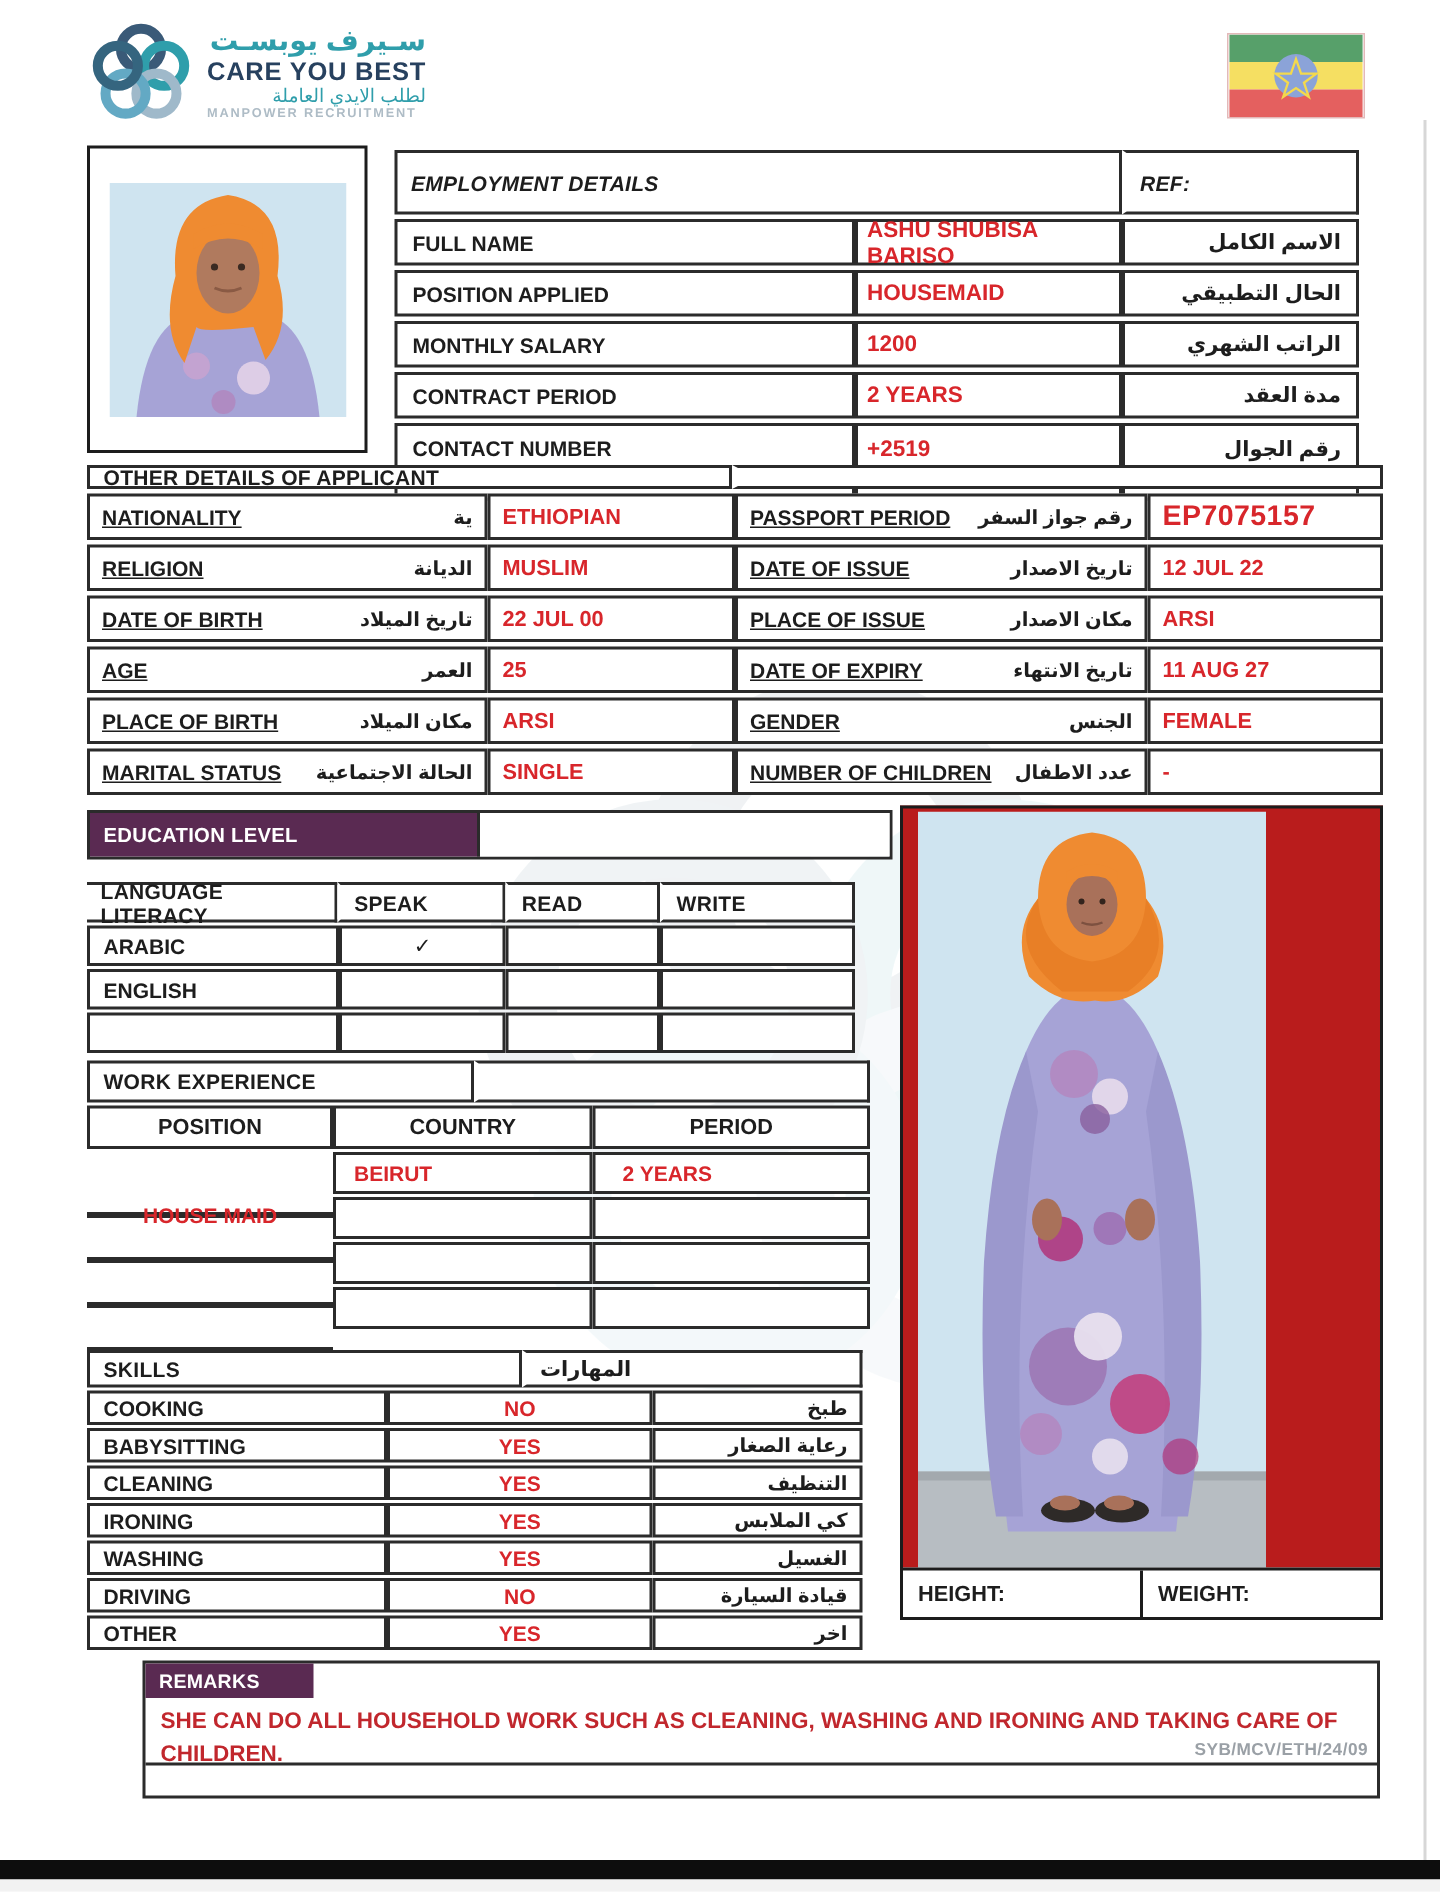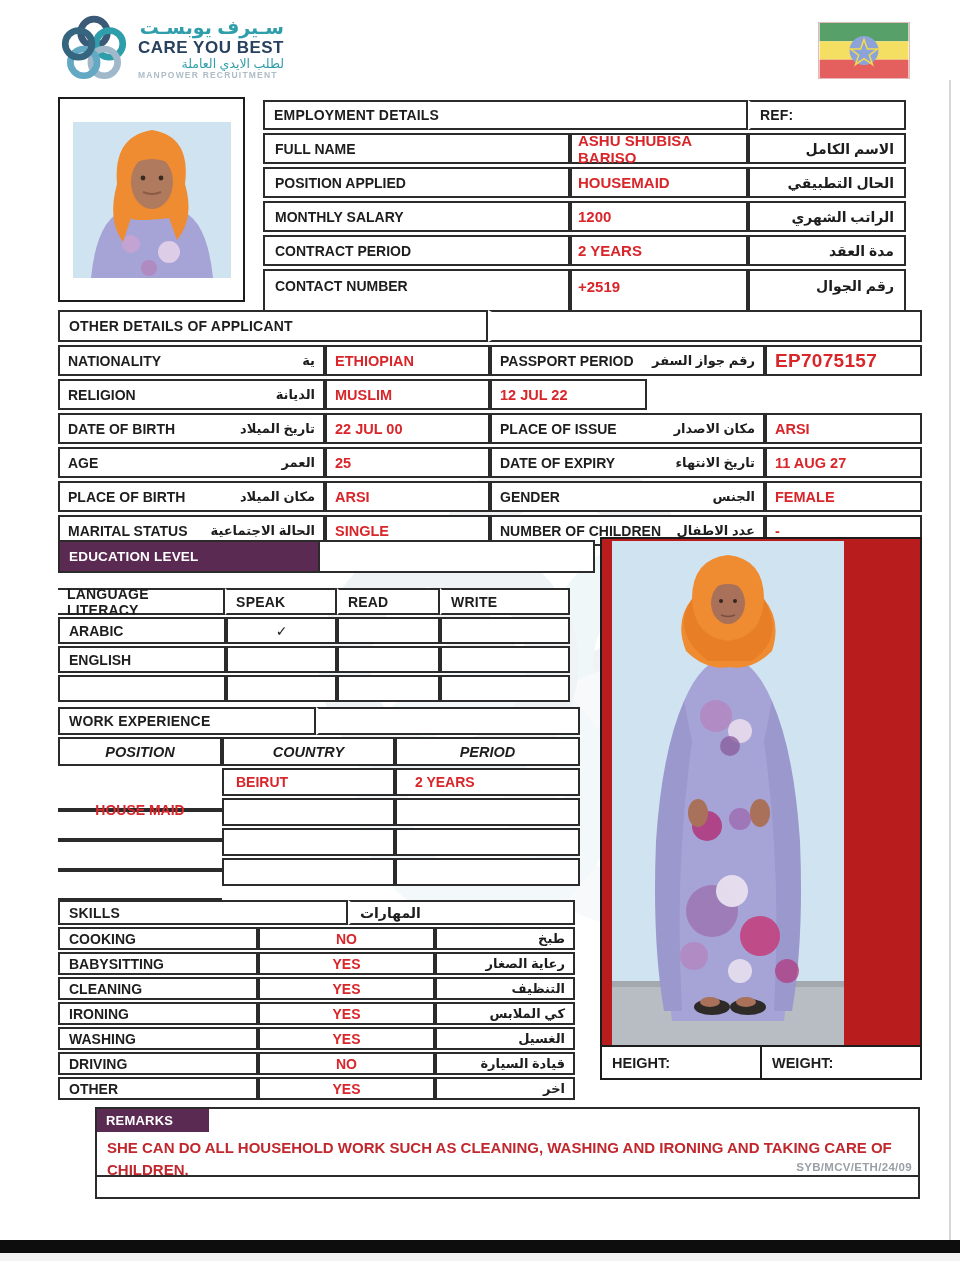--- a/index.html
+++ b/index.html
@@ -37,41 +37,41 @@
   .photo-large-inner{position:absolute;left:10px;top:2px;width:232px;height:505px;}
   .hw-row{position:absolute;left:0;bottom:0;width:100%;height:33px;display:flex;border-top:2px solid #1c1c1c;background:#fff;}
   .hw-cell{flex:1;display:flex;align-items:center;padding:0 10px;font-weight:bold;font-size:14.5px;color:#1d1d1d;}
   .hw-cell + .hw-cell{border-left:2px solid #1c1c1c;}
 
   
   .cell{border:2px solid var(--border);background:#fff;display:flex;align-items:center;font-size:14px;color:#1d1d1d;}
 
   
   .emp-table{left:263px;top:100px;width:643px;z-index:2;}
-  .emp-head{display:flex;height:30px;}
+  .emp-head{display:flex;height:43px;font-style:italic;}
   .emp-head .t1{width:485px;}
   .emp-head .t2{width:158px;border-left:3px solid #fff;}
   .emp-row{display:flex;margin-top:3px;}
   .emp-label{width:307px;font-weight:bold;padding:0 10px;}
   .emp-value{width:178px;color:var(--red);font-weight:bold;padding:0 6px;font-size:15px;}
   .emp-ar{width:158px;direction:rtl;padding:0 10px;font-weight:bold;font-size:14px;}
   .emp-row.tall{height:52px;}
   .emp-row.tall .cell{align-items:flex-start;padding-top:7px;}
   .emp-row{height:31px;}
 
   
   .other-table{left:58px;top:310px;width:864px;z-index:2;}
-  .ot-head{display:flex;height:32px;}
+  .ot-head{display:flex;height:16px;}
   .ot-head .t1{width:430px;}
   .ot-head .t2{width:430px;border-left:4px solid #fff;flex:1;}
   .ot-body{display:flex;}
   .ot-col{display:flex;flex-direction:column;}
   .ot-row{display:flex;height:31px;margin-top:3px;}
   .ot-label{justify-content:space-between;padding:0 8px;font-weight:bold;gap:6px;overflow:hidden;}
-  .ot-label .en{white-space:nowrap;}
+  .ot-label .en{white-space:nowrap;text-decoration:underline;}
   .ot-label .ar{direction:rtl;font-weight:bold;font-size:13px;white-space:nowrap;}
   .ot-col.left .ot-label{width:267px;}
   .ot-col.left .ot-value{width:165px;}
   .ot-col.right .ot-label{width:275px;}
   .ot-col.right .ot-value{width:157px;}
   .ot-value{color:var(--red);font-weight:bold;padding:0 8px;font-size:14.5px;}
   .ot-value.big{font-size:19px;letter-spacing:.3px;}
 
   
   .edu{left:58px;top:540px;width:537px;height:33px;display:flex;z-index:2;border:2px solid var(--border);}
@@ -90,21 +90,21 @@
   .c-write{width:135px;}
   .lang-row .cell{padding:0 9px;font-weight:bold;}
   .lang-row .center{justify-content:center;padding:0;}
 
   
   .work-table{left:58px;top:707px;width:522px;z-index:2;}
   .work-band{display:flex;height:28px;}
   .work-band .b1{width:258px;}
   .work-band .b2{flex:1;border-left:3px solid #fff;}
   .work-headrow{display:flex;height:29px;margin-top:2px;}
-  .work-headrow .cell{justify-content:center;font-weight:bold;font-size:14.5px;font-style:italic;}
+  .work-headrow .cell{justify-content:center;font-weight:bold;font-size:14.5px;}
   .work-row{display:flex;height:28px;margin-top:2px;}
   .w1{width:164px;}.w2{width:173px;}.w3{width:185px;}
   .work-row .cell{color:var(--red);font-weight:bold;}
   .work-row .w1{justify-content:center;margin-top:40px;}
   .work-row .w2{padding:0 12px;}
   .work-row .w3{padding:0 18px;}
 
   
   .skills-table{left:58px;top:900px;width:517px;z-index:2;}
   .skills-head{display:flex;height:25px;}
@@ -266,20 +266,24 @@
       </div>
       <div class="ot-col right">
         <div class="ot-row">
           <div class="cell ot-label">
               <span class="en">PASSPORT PERIOD</span>
               <span class="ar">رقم جواز السفر</span>
             </div>
           <div class="cell ot-value big">EP7075157</div>
         </div>
         <div class="ot-row">
+          <div class="cell ot-label">
+              <span class="en">DATE OF ISSUE</span>
+              <span class="ar">تاريخ الاصدار</span>
+            </div>
           <div class="cell ot-value">12 JUL 22</div>
         </div>
         <div class="ot-row">
           <div class="cell ot-label">
               <span class="en">PLACE OF ISSUE</span>
               <span class="ar">مكان الاصدار</span>
             </div>
           <div class="cell ot-value">ARSI</div>
         </div>
         <div class="ot-row">

